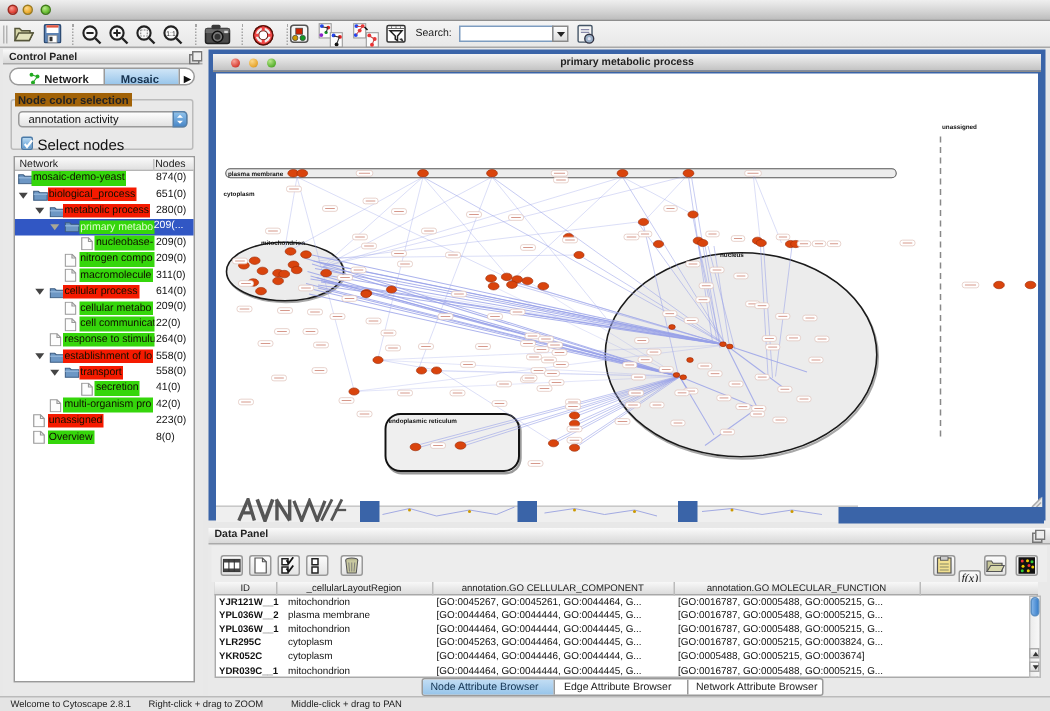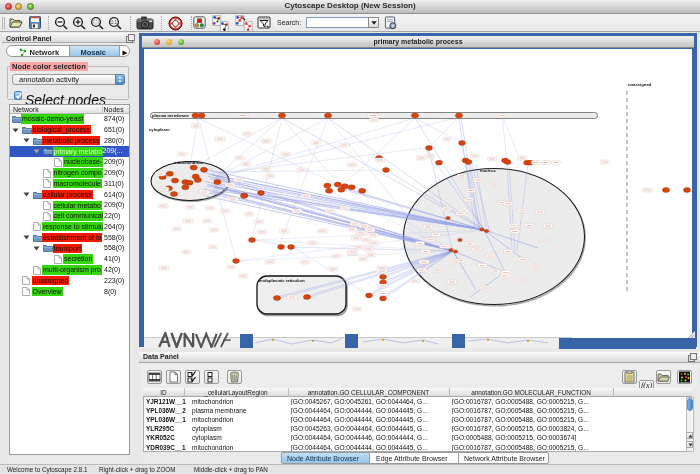--- a/index.html
+++ b/index.html
@@ -5,21 +5,20 @@
 html,body{width:700px;height:474px;overflow:hidden;}
 body{font-family:"Liberation Sans",sans-serif;position:relative;background:#e8e8e8;}
 .abs{position:absolute;}
 </style></head>
 <body>
 
 <div class="abs" style="left:0;top:0;width:700px;height:14px;background:linear-gradient(#efefef,#d3d3d3 60%,#bdbdbd);border-bottom:1px solid #8e8e8e;">
  <div class="abs" style="left:5px;top:3px;width:7px;height:7px;border-radius:50%;background:radial-gradient(circle at 35% 30%,#f99a90,#e2453a 60%,#b02c22);border:0.5px solid #9a2b22;"></div>
  <div class="abs" style="left:15px;top:3px;width:7px;height:7px;border-radius:50%;background:radial-gradient(circle at 35% 30%,#fcd889,#efaf32 60%,#c07f17);border:0.5px solid #9a7a1d;"></div>
  <div class="abs" style="left:27px;top:3px;width:7px;height:7px;border-radius:50%;background:radial-gradient(circle at 35% 30%,#b8e88a,#6cc234 60%,#3f8f1a);border:0.5px solid #3f7a1a;"></div>
- <div class="abs" style="left:0;top:1px;width:700px;text-align:center;font-size:8px;font-weight:bold;color:#2a2a2a;">Cytoscape Desktop (New Session)</div>
 </div>
 
 <div class="abs" style="left:0;top:14px;width:700px;height:18px;background:linear-gradient(#f4f4f4,#e8e8e8);border-bottom:1px solid #a8a8a8;">
 </div>
 <div class="abs" style="left:2px;top:17px;width:3px;height:12px;border-left:1px solid #b5b5b5;border-right:1px solid #b5b5b5;"></div>
 
 <svg class="abs" style="left:9px;top:16px;" width="14" height="13" viewBox="0 0 14 13">
  <path d="M1 11 L1 3 L4 3 L5.5 4.5 L11 4.5 L11 6 L13 6 L10.5 11 Z" fill="#d6d6a8" stroke="#55553a" stroke-width="1"></path>
  <path d="M1 11 L3.5 6 L13 6 L10.5 11 Z" fill="#e3e3bc" stroke="#55553a" stroke-width="1"></path>
 </svg>
@@ -153,35 +152,35 @@
     </svg>
   <svg class="abs" style="left:12px;top:2px;" width="8" height="9" viewBox="0 0 8 9">
    <circle cx="2" cy="1.8" r="1.3" fill="#2a2"></circle>
       <circle cx="6" cy="3" r="1.3" fill="#2a2"></circle>
       <circle cx="3" cy="7" r="1.3" fill="#2a2"></circle>
    <path d="M2 2 L6 3 L3 7" stroke="#2a2" stroke-width="0.7" fill="none"></path>
   </svg>
 </div>
 
 <div class="abs" style="left:7px;top:66px;width:122px;height:34px;border:1px solid #bbb;border-radius:2px;"></div>
-<div class="abs" style="left:10px;top:62px;background:#fca5a5;padding:0 2px;font-size:7.5px;font-weight:bold;color:#222;">Node color selection</div>
+<div class="abs" style="left:10px;top:62px;background:#a16207;padding:0 2px;font-size:7.5px;font-weight:bold;color:#222;">Node color selection</div>
 
 <div class="abs" style="left:12px;top:73.5px;width:113px;height:11px;background:linear-gradient(#fefefe,#e2e2e2);border:1px solid #9a9a9a;border-radius:3px;"></div>
 <div class="abs" style="left:19px;top:75px;font-size:7.5px;color:#111;">annotation activity</div>
 <div class="abs" style="left:115px;top:73.5px;width:10px;height:11px;background:linear-gradient(#8fc2ec,#4a88c8);border:1px solid #5580aa;border-radius:0 3px 3px 0;"></div>
 <svg class="abs" style="left:117px;top:75.5px;" width="6" height="7" viewBox="0 0 6 7">
  <path d="M1 2.5 L3 0.5 L5 2.5 Z" fill="#fff"></path>
     <path d="M1 4.5 L5 4.5 L3 6.5 Z" fill="#fff"></path>
 </svg>
 
 <div class="abs" style="left:13.5px;top:91px;width:8.5px;height:8.5px;background:linear-gradient(#b8d9f2,#5b9bd4);border:1px solid #4a7aa8;border-radius:1.5px;"></div>
 <svg class="abs" style="left:14.5px;top:92px;" width="8" height="8" viewBox="0 0 8 8">
     <path d="M1.5 4 L3 6 L6.5 1.5" stroke="#fff" stroke-width="1.4" fill="none"></path>
   </svg>
-<div class="abs" style="left:25px;top:91.5px;font-size:14px;color:#111;font-style:italic;">Select nodes</div>
+<div class="abs" style="left:25px;top:91.5px;font-size:10px;color:#111;">Select nodes</div>
 
 <div class="abs" style="left:9px;top:104px;width:121px;height:351px;background:#fff;border:1px solid #9a9a9a;"></div>
 <div class="abs" style="left:10px;top:105px;width:119px;height:8.5px;background:linear-gradient(#fafafa,#e0e0e0);border-bottom:1px solid #b5b5b5;">
   <div class="abs" style="left:3px;top:0.5px;font-size:7px;color:#222;">Network</div>
   <div class="abs" style="left:91.5px;top:0.5px;width:1px;height:8px;background:#c0c0c0;"></div>
   <div class="abs" style="left:93.5px;top:0.5px;font-size:7px;color:#222;">Nodes</div>
 </div>
 <svg class="abs" style="left:11.5px;top:115.1px;" width="10" height="8" viewBox="0 0 10 8">
 <path d="M0.5 7.5 L0.5 1.5 L3.5 1.5 L4.5 2.5 L9.5 2.5 L9.5 7.5 Z" fill="#6d97c4" stroke="#3e5e82" stroke-width="0.8"></path>
 <path d="M0.5 3.5 L9.5 3.5" stroke="#8fb3d8" stroke-width="1"></path>

